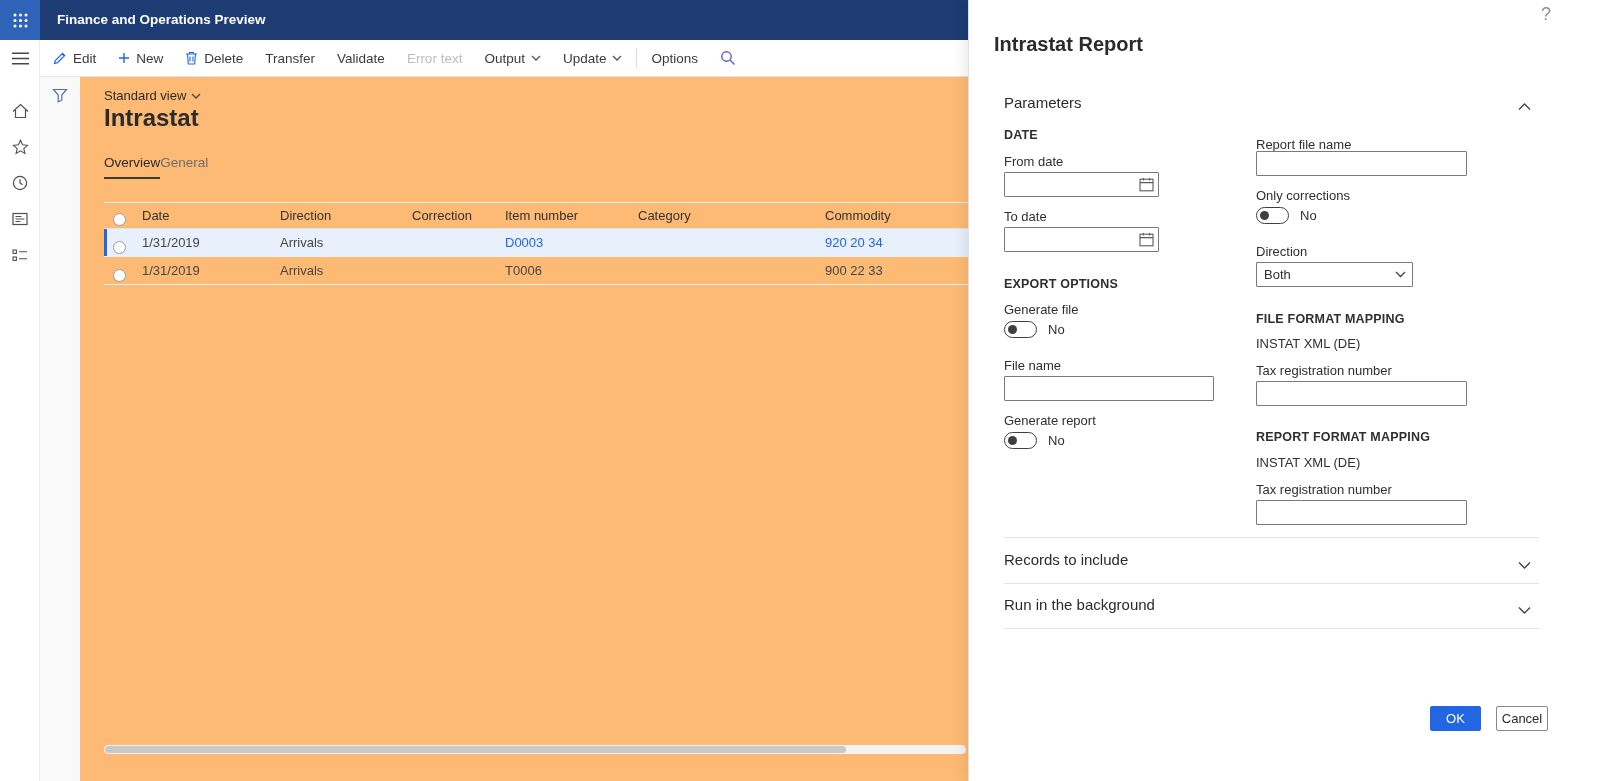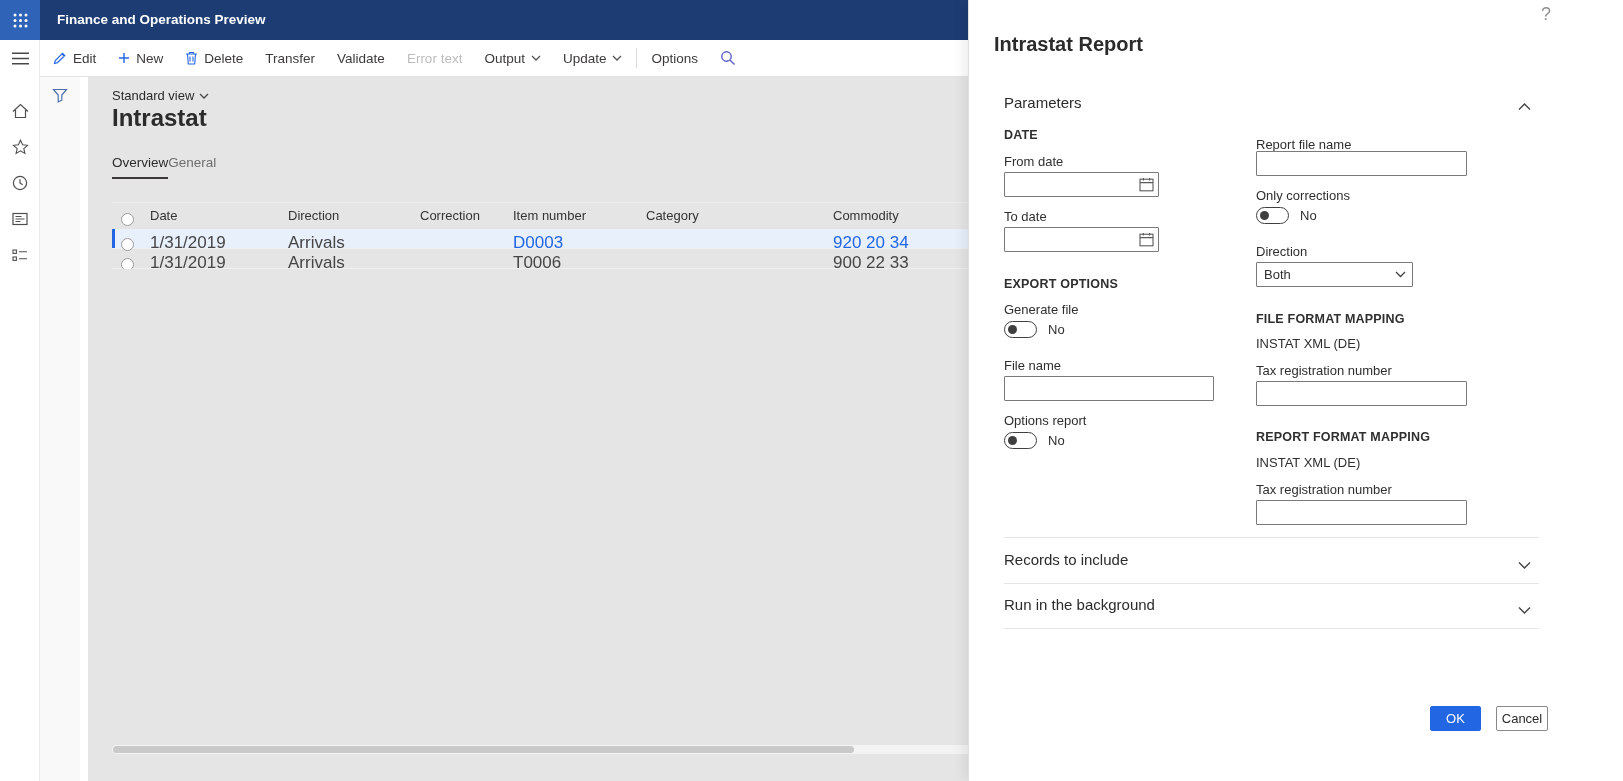--- a/index.html
+++ b/index.html
@@ -26,34 +26,34 @@
     font-size:13.5px;color:#3b3a39}
   .ab-item{display:flex;align-items:center;gap:6px;padding:13px 11px;height:100%;cursor:pointer;white-space:nowrap}
   .ab-item.disabled{color:#bdbdbd;cursor:default}
   .ab-sep{width:1px;height:20px;background:#d9d9d9;margin:0 3px}
 
   
   .filter-strip{position:absolute;left:40px;top:77px;width:40px;height:704px;background:#f9f9f9}
   .filter-btn{width:40px;height:36px;display:flex;align-items:center;justify-content:center;cursor:pointer}
 
   
-  .content{position:absolute;left:88px;top:77px;width:888px;height:704px;background:#e5e5e5;overflow:hidden}
+  .content{position:absolute;left:80px;top:77px;width:888px;height:704px;background:#fdba74;overflow:hidden}
   .view-btn{position:absolute;left:24px;top:11px;font-size:13px;color:#2b2b2b;
     display:flex;align-items:center;gap:5px;cursor:pointer}
   .page-title{position:absolute;left:24px;top:27px;font-size:24px;font-weight:600;color:#2b2b2b}
   .tabs{position:absolute;left:24px;top:78px;display:flex;font-size:13.5px}
   .tab{padding-bottom:7px;color:#6e6e6e;cursor:pointer;border-bottom:2px solid transparent}
   .tab.active{color:#2b2b2b;border-bottom:2px solid #3b3a39}
 
   
   .grid{position:absolute;left:24px;top:125px;width:864px;overflow:hidden}
   .g-head{position:relative;height:27px;border-top:1px solid #ededed;border-bottom:1px solid #e3e3e3;
     color:#333;font-size:13px}
   .g-head .cell{line-height:26px}
-  .g-row{position:relative;height:20px;border-bottom:1px solid #f0f0f0;font-size:17px;color:#464646;cursor:pointer}
+  .g-row{position:relative;height:28px;border-bottom:1px solid #f0f0f0;font-size:13px;color:#464646;cursor:pointer}
   .g-row .cell{line-height:28px}
   .g-row.selected{background:#e7f0fb}
   .g-row.selected::before{content:"";position:absolute;left:0;top:0;width:3px;height:100%;background:#2266E3}
   .cell{position:absolute;top:0;white-space:nowrap}
   .c-sel{left:9px;top:50%;margin-top:-7px;line-height:13px}
   .c-date{left:38px}.c-dir{left:176px}.c-corr{left:308px}.c-item{left:401px}.c-cat{left:534px}.c-comm{left:721px}
   .circle{display:inline-block;width:13px;height:13px;border:1px solid #9b9b9b;border-radius:50%;background:#fff;cursor:pointer}
   .link{color:#2266E3}
   .scrollbar{position:absolute;left:24px;top:668px;width:862px;height:9px;background:#f3f3f3;border-radius:5px;cursor:pointer}
   .scroll-thumb{position:absolute;left:1px;top:1px;width:86%;height:7px;background:#c9c9c9;border-radius:5px;cursor:grab}
@@ -305,21 +305,21 @@
       <div class="toggle-row" style="top:201px">
         <span class="toggle"></span>
         <span class="toggle-val">No</span>
       </div>
 
       <div class="fld-label" style="top:238px">File name</div>
       <div class="input-wrap" style="top:256px;width:210px">
         <input class="txt" type="text" value="" style="">
       </div>
 
-      <div class="fld-label" style="top:293px">Options report</div>
+      <div class="fld-label" style="top:293px">Generate report</div>
       <div class="toggle-row" style="top:312px">
         <span class="toggle"></span>
         <span class="toggle-val">No</span>
       </div>
     </div>
 
     <div class="col col-right">
       <div class="fld-label" style="top:17px">Report file name</div>
       <div class="input-wrap" style="top:31px;width:211px">
         <input class="txt" type="text" value="" style="">

